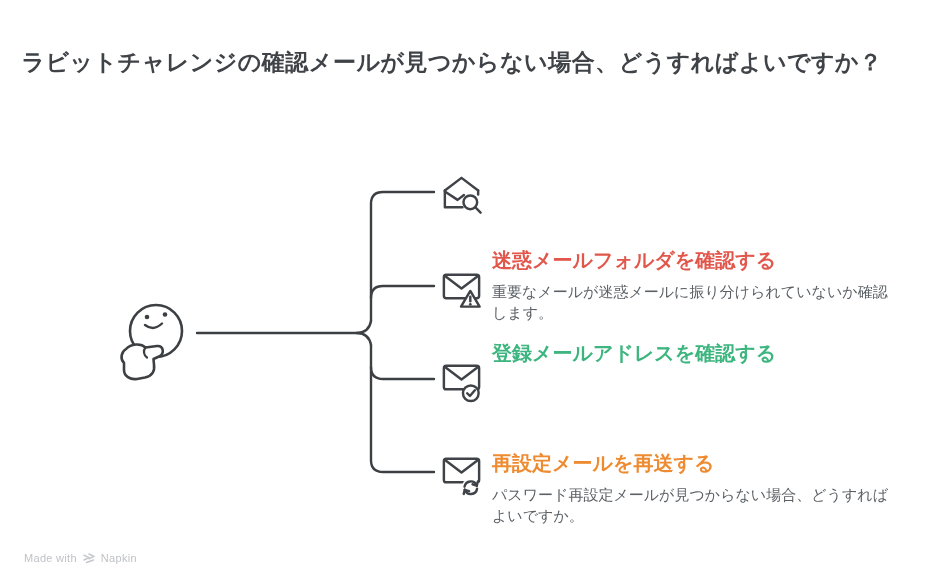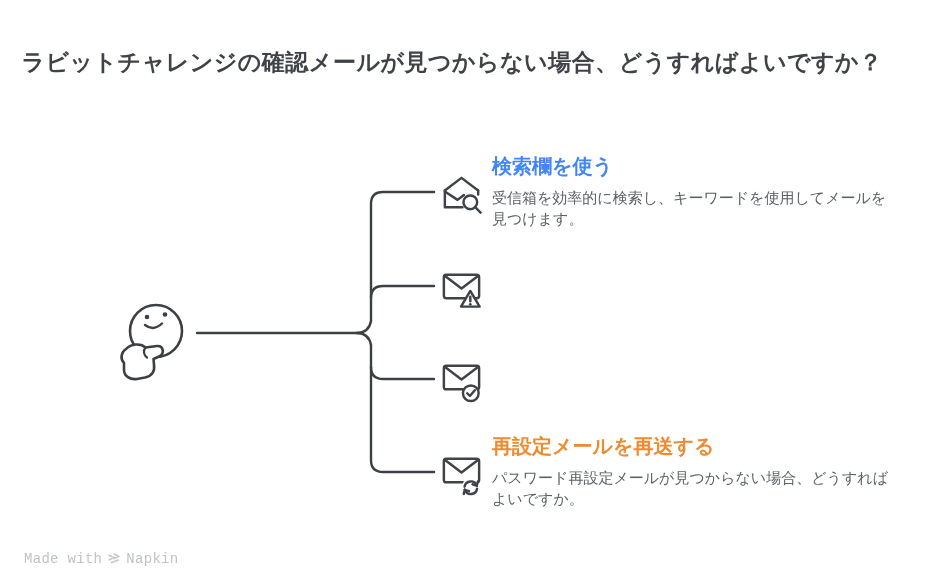--- a/index.html
+++ b/index.html
@@ -22,22 +22,22 @@
   .face-svg { left: 112px; top: 292px; }
 
   .item { position: absolute; left: 492px; width: 404px; }
   .item .heading { font-size: 20px; font-weight: bold; line-height: 24px; }
   .item .body { margin-top: 9px; font-size: 15px; line-height: 21px; color: #5b6065; }
 
   .item-icon { position: absolute; left: 438px; width: 47px; height: 47px; }
 
   .footer {
     position: absolute; left: 24px; top: 551px;
-    display: flex; align-items: flex-start; gap: 5px;
-    font-size: 14px; color: #bfc2c6; letter-spacing: 0.3px; font-family: Liberation Mono, monospace;
+    display: flex; align-items: center; gap: 5px;
+    font-size: 11px; color: #bfc2c6; letter-spacing: 0.3px;
   }
   .footer svg { display: block; }
 </style>
 </head>
 <body>
 
 <div class="canvas">
 
   <div class="title">ラビットチャレンジの確認メールが見つからない場合、どうすればよいですか？</div>
 
@@ -65,61 +65,62 @@
   <svg class="item-icon" style="top:171px" viewBox="0 0 48 48" fill="none">
     <g stroke="#3f4347" stroke-width="2.5" stroke-linecap="round" stroke-linejoin="round">
       <path d="M 7,20 L 24,7 L 41,20"></path>
       <path d="M 7,20 V 37 H 25"></path>
       <path d="M 41,20 V 24"></path>
       <path d="M 7,21 L 20,29.5 L 26.5,24.5"></path>
       <circle cx="33" cy="32" r="7" fill="#ffffff"></circle>
       <path d="M 38,37 L 43.5,42.5"></path>
     </g>
   </svg>
-  <div class="item" style="top:154px">
-    <div class="heading" style="color: rgb(66, 133, 244);">検索欄を使う</div>
-    <div class="body">受信箱を効率的に検索し、キーワードを使用してメールを見つけます。</div>
-  </div>
 
   <svg class="item-icon" style="top:265px" viewBox="0 0 48 48" fill="none">
     <g stroke="#3f4347" stroke-width="2.5" stroke-linecap="round" stroke-linejoin="round">
       <rect x="6" y="10" width="36" height="24" rx="2.5"></rect>
       <path d="M 7.5,11.5 L 24,24 L 40.5,11.5"></path>
       <path d="M 33,26.5 L 42.5,42.5 H 23.5 Z" fill="#ffffff"></path>
       <path d="M 33,32.5 V 37"></path>
     </g>
     <circle cx="33" cy="40.2" r="1.4" fill="#3f4347"></circle>
   </svg>
+  <div class="item" style="top:248px">
+    <div class="heading" style="color: rgb(226, 87, 76);">迷惑メールフォルダを確認する</div>
+    <div class="body">重要なメールが迷惑メールに振り分けられていないか確認します。</div>
+  </div>
 
   <svg class="item-icon" style="top:358px" viewBox="0 0 48 48" fill="none">
     <g stroke="#3f4347" stroke-width="2.5" stroke-linecap="round" stroke-linejoin="round">
       <rect x="6" y="8" width="36" height="24" rx="2.5"></rect>
       <path d="M 7.5,9.5 L 24,22 L 40.5,9.5"></path>
       <circle cx="33.5" cy="36" r="8" fill="#ffffff"></circle>
       <path d="M 29.8,36 L 32.6,38.8 L 37.6,32.9"></path>
     </g>
   </svg>
   <div class="item" style="top:341px">
+    <div class="heading" style="color: rgb(60, 181, 126);">登録メールアドレスを確認する</div>
   </div>
 
   <svg class="item-icon" style="top:451px" viewBox="0 0 48 48" fill="none">
     <g stroke="#3f4347" stroke-width="2.5" stroke-linecap="round" stroke-linejoin="round">
       <rect x="6" y="8" width="36" height="24" rx="2.5"></rect>
       <path d="M 7.5,9.5 L 24,22 L 40.5,9.5"></path>
       <path d="M 27.2,41.5 A 7,7 0 0 1 27.3,33.5" fill="#ffffff" stroke="none"></path>
       <circle cx="33.5" cy="37.5" r="9.5" fill="#ffffff" stroke="none"></circle>
       <path d="M 27.1,36.4 A 6.5,6.5 0 0 1 39.6,35.3"></path>
       <path d="M 39.6,35.3 l 1.1,-4.1"></path>
       <path d="M 39.6,35.3 l -4.3,-1.3"></path>
       <path d="M 39.9,38.6 A 6.5,6.5 0 0 1 27.4,39.7"></path>
       <path d="M 27.4,39.7 l -1.1,4.1"></path>
       <path d="M 27.4,39.7 l 4.3,1.3"></path>
     </g>
   </svg>
-  <div class="item" style="top:434px">
+  <div class="item" style="top:451px">
     <div class="heading" style="color: rgb(238, 139, 49);">再設定メールを再送する</div>
     <div class="body">パスワード再設定メールが見つからない場合、どうすればよいですか。</div>
   </div>
 
   <div class="footer">
     <span>Made with</span>
     <svg width="14" height="14" viewBox="0 0 14 14" fill="none">
       <g stroke="#c4c7cb" stroke-width="1.5" stroke-linecap="round" stroke-linejoin="round">
         <path d="M 2,4.2 L 7,6.6 L 2,9"></path>
         <path d="M 7,3 L 12,5.4 L 7,7.8"></path>

